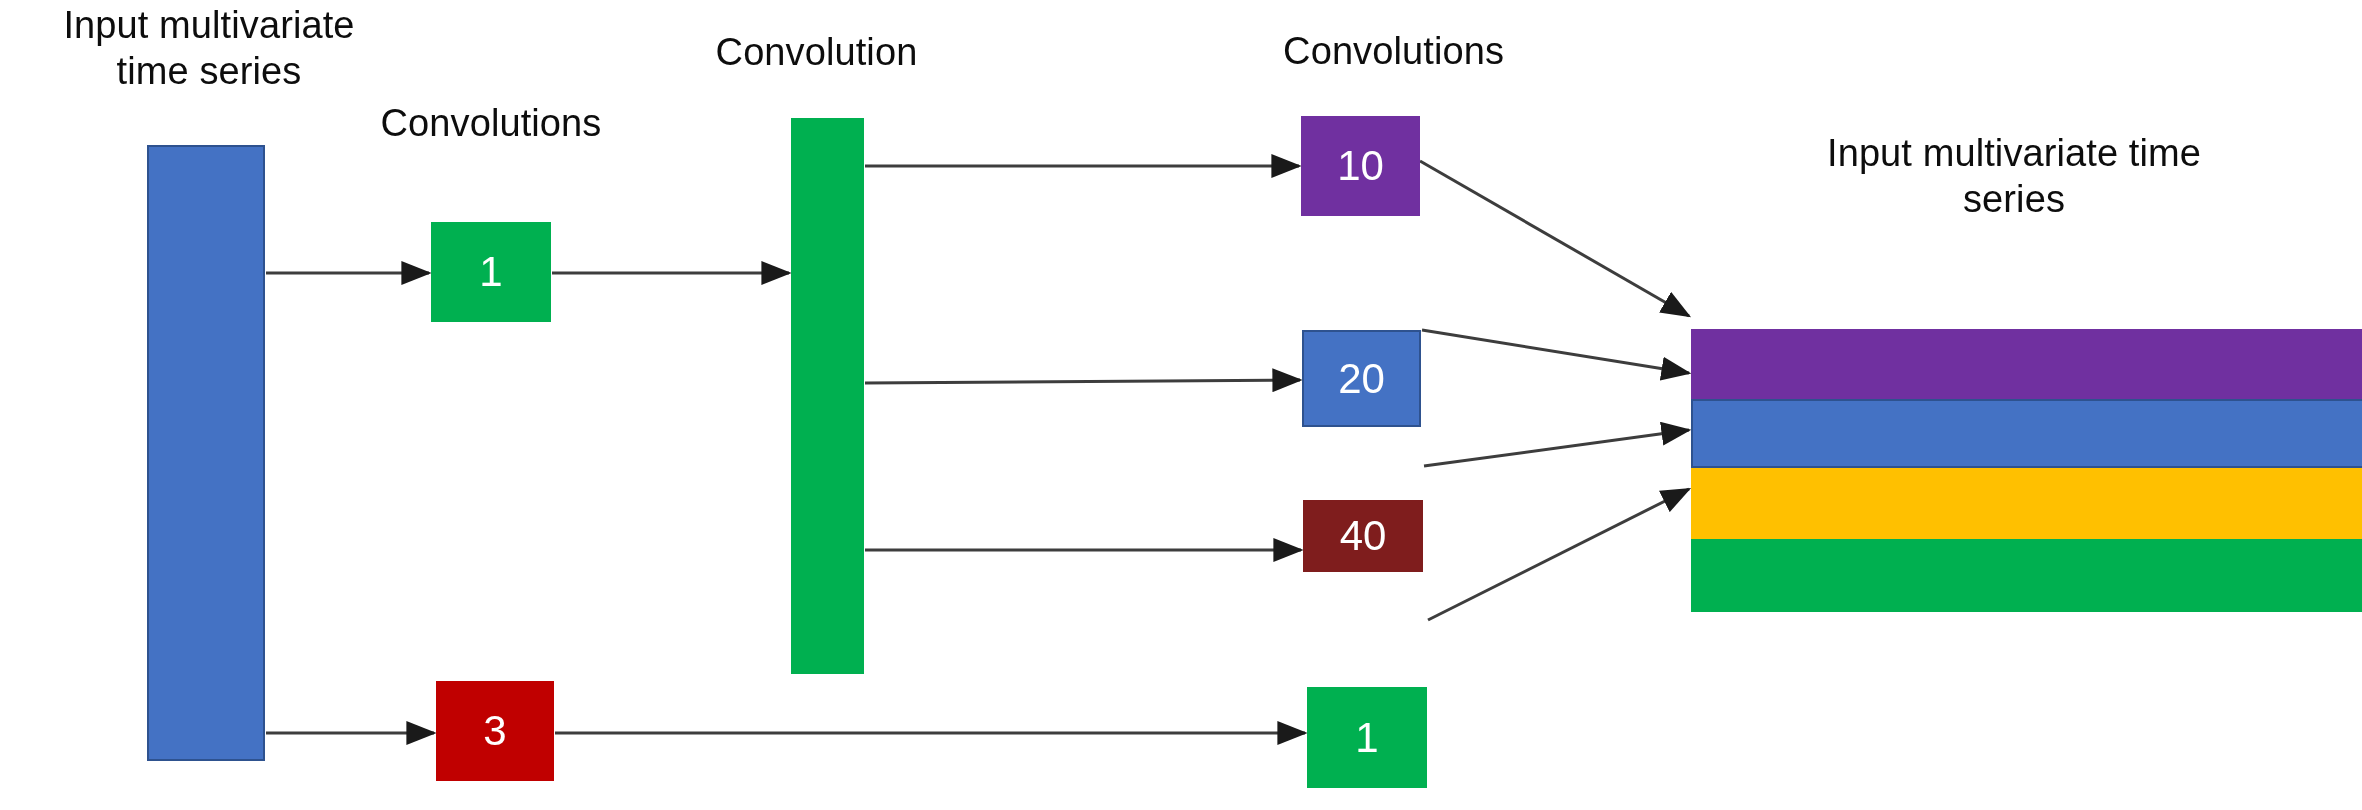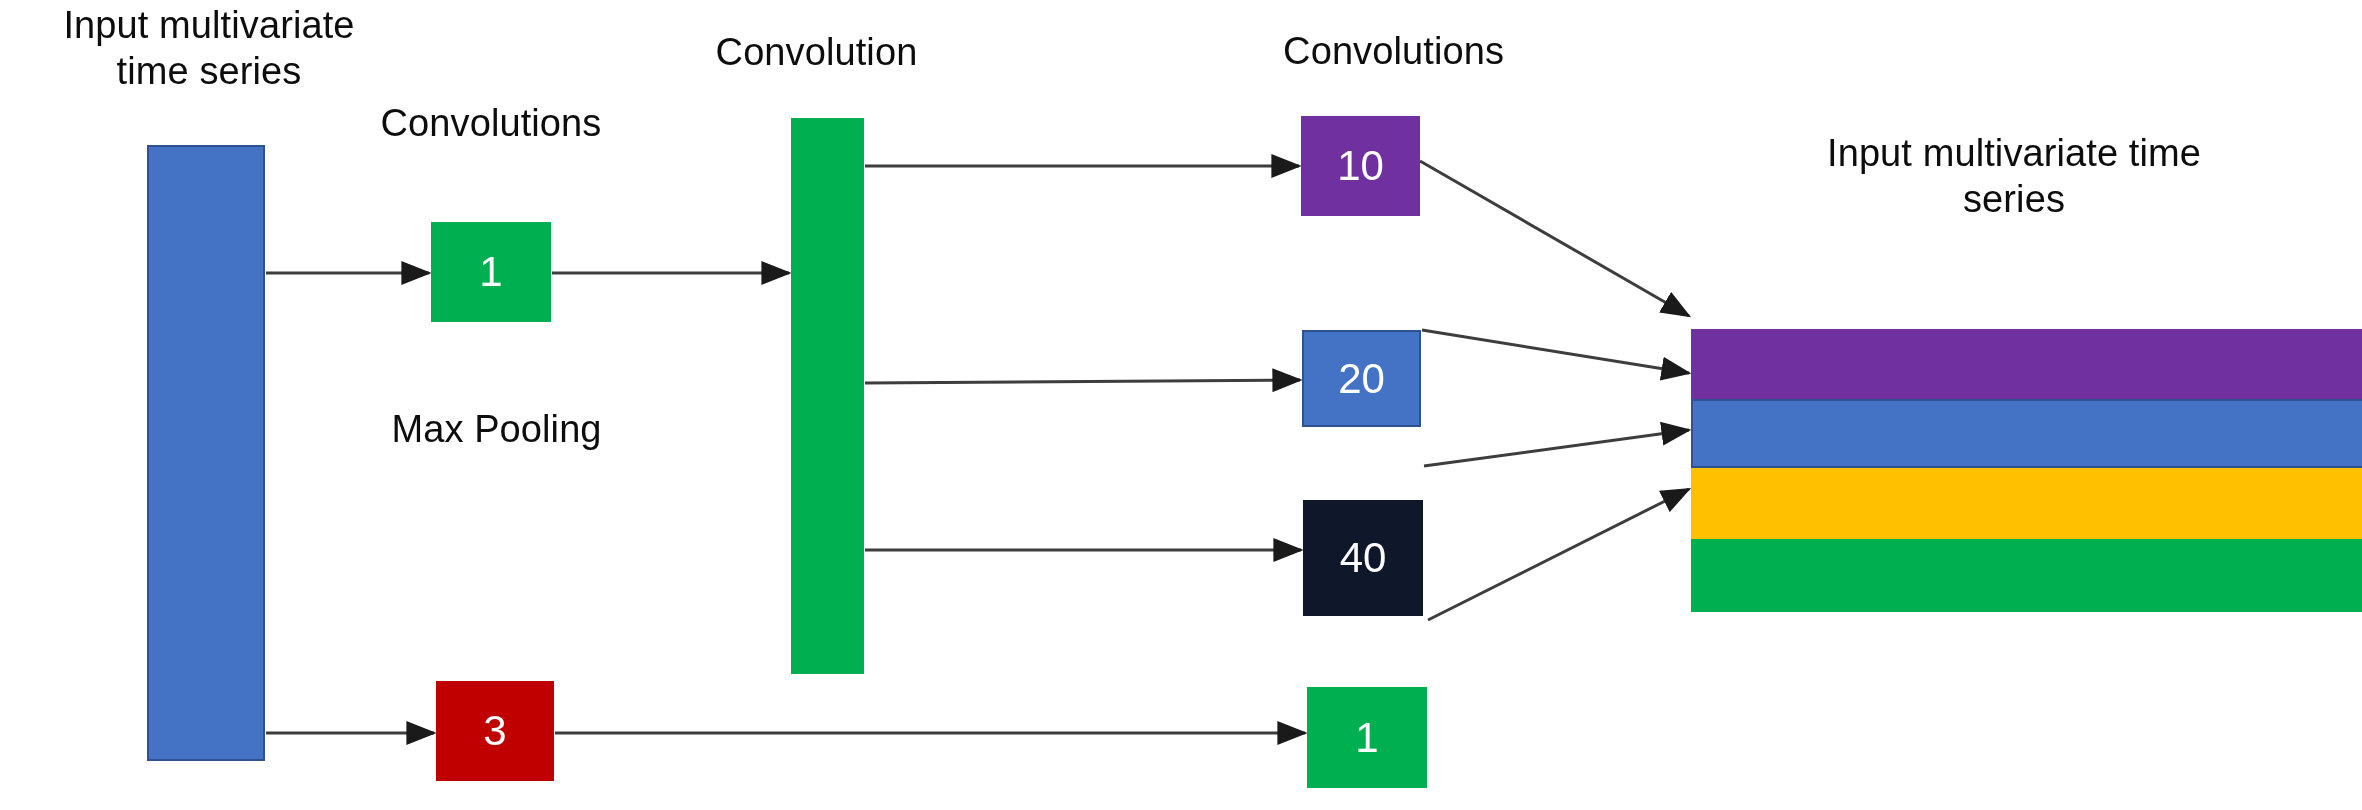--- a/index.html
+++ b/index.html
@@ -91,42 +91,41 @@
 
   <div class="label" style="left:0px; top:2px; width:370px;">Input multivariate
 time series</div>
 
   <div class="label" style="left:337px; top:100px; width:260px;">Convolutions</div>
 
   <div class="label" style="left:675px; top:29px; width:235px;">Convolution</div>
 
   <div class="label" style="left:1190px; top:28px; width:290px;text-align:right;">Convolutions</div>
 
-  <div class="label" style="left:340px; top:406px; width:265px;">Max Pooling</div>
 
   <div class="label" style="left:1730px; top:130px; width:520px;">Input multivariate time
 series</div>
 
   <div class="block" style="left:123px; top:145px; width:118px; height:616px;
               background:#4472C4; border:2px solid #2E528F;"></div>
 
   <div class="block" style="left:407px; top:222px; width:120px; height:100px;
               background:#00B050;">1</div>
 
   <div class="block" style="left:767px; top:118px; width:73px; height:556px;
               background:#00B050;"></div>
 
   <div class="block" style="left:1277px; top:116px; width:119px; height:100px;
               background:#7030A0;">10</div>
 
   <div class="block" style="left:1278px; top:330px; width:119px; height:97px;
               background:#4472C4; border:2px solid #2E528F;">20</div>
 
-  <div class="block" style="left:1279px; top:500px; width:120px; height:116px;
-              background:#0f172a;text-align:center;">40</div>
+  <div class="block" style="left:1279px; top:500px; width:120px; height:72px;
+              background:#7f1d1d;text-align:center;">40</div>
 
   <div class="block" style="left:1283px; top:687px; width:120px; height:101px;
               background:#00B050;">1</div>
 
   <div class="block" style="left:412px; top:681px; width:118px; height:100px;
               background:#C00000;">3</div>
 
   <div style="position:absolute; left:1667px; top:329px; width:675px; height:283px;">
     <div class="band" style="left:0; top:0px;   width:675px; height:70px;  background:#7030A0;"></div>
     <div class="band" style="left:0; top:70px;  width:675px; height:69px;  background:#4472C4; border:2px solid #2E528F; box-sizing:border-box;"></div>

